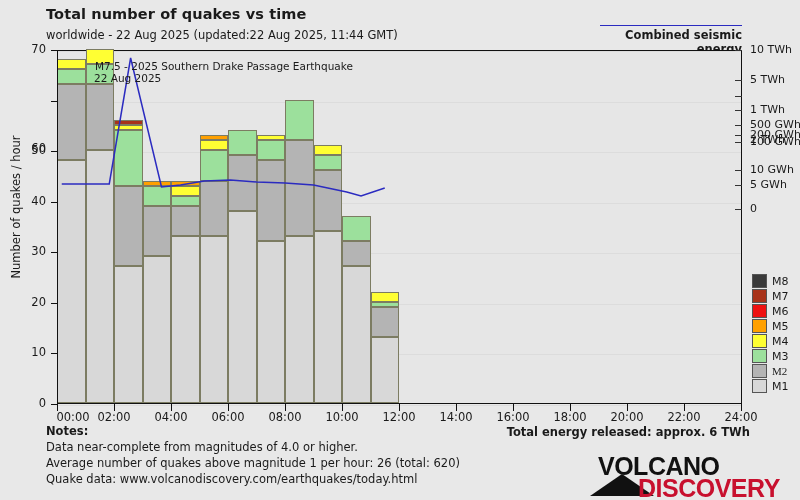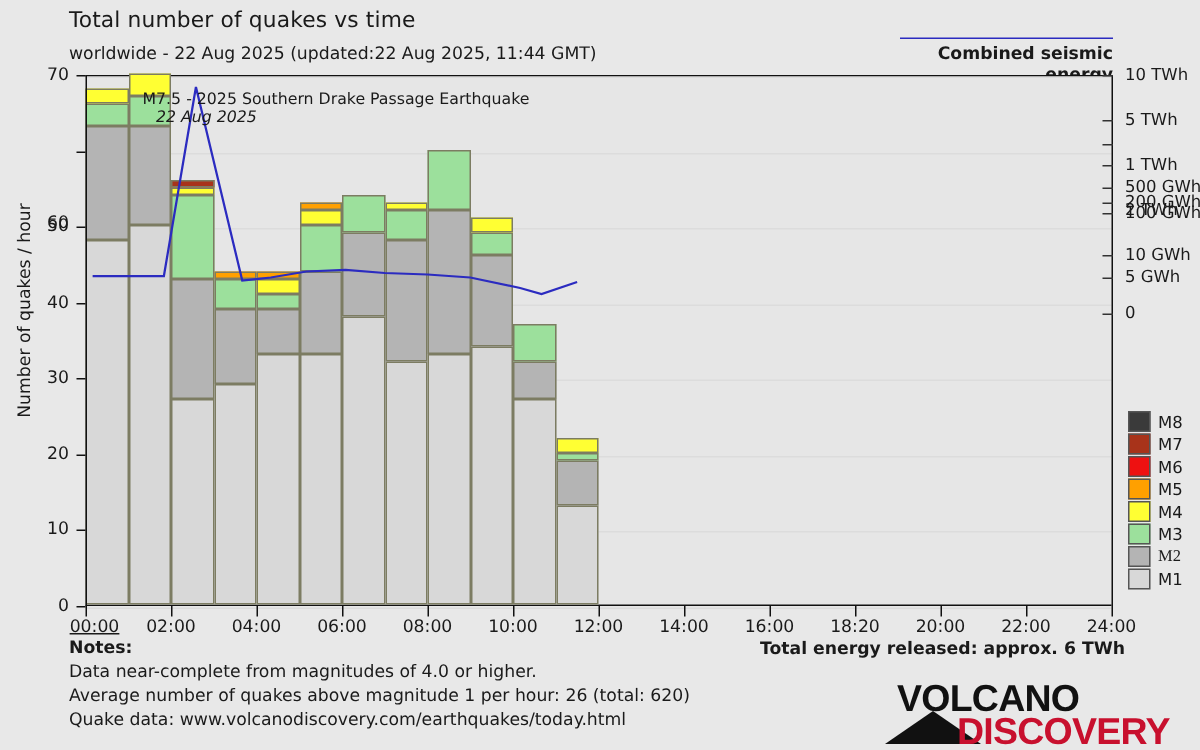--- a/index.html
+++ b/index.html
@@ -1,19 +1,19 @@
 <!DOCTYPE html>
 <html><head>
 <meta charset="utf-8">
 <style>
   html,body{margin:0;padding:0;}
   body{width:800px;height:500px;background:#e8e8e8;font-family:"DejaVu Sans",sans-serif;color:#1a1a1a;overflow:hidden;position:relative;}
   #root{position:absolute;inset:0;}
   .abs{position:absolute;}
-  .title{left:46px;top:6px;font-size:14.5px;font-weight:normal;letter-spacing:.1px;}
+  .title{left:46px;top:6px;font-size:14.5px;font-weight:bold;letter-spacing:.1px;}
   .subtitle{left:46px;top:28px;font-size:11.5px;}
   .energy-legend-line{left:600px;top:25px;width:142px;height:0;border-top:1.6px solid #2b2bc0;}
   .energy-legend-label{left:600px;top:28px;width:142px;text-align:right;font-size:11.5px;font-weight:bold;}
   #plot{left:57px;top:50px;width:684px;height:354px;background:#e6e6e6;border-top:1.4px solid #111;border-bottom:1.4px solid #111;box-sizing:border-box;}
   .ygrid{left:0;width:100%;height:0;border-top:1px solid #dcdcdc;}
   .bar{position:absolute;bottom:0;box-sizing:border-box;}
   .seg{position:absolute;left:0;width:100%;box-sizing:border-box;border:1px solid #7c7c62;}
   .yaxis-line{left:57px;top:50px;width:0;height:354px;border-left:1.4px solid #111;}
   .raxis-line{left:741px;top:50px;width:0;height:354px;border-left:1.4px solid #111;}
   .ytickmark{left:51px;width:6px;height:0;border-top:1.3px solid #111;}
@@ -146,39 +146,39 @@
       <div class="abs ylab" style="top: 244.286px;">30</div>
       <div class="abs ytickmark" style="top: 201.714px;"></div>
       <div class="abs ylab" style="top: 193.714px;">40</div>
       <div class="abs ytickmark" style="top: 151.143px;"></div>
       <div class="abs ylab" style="top: 143.143px;">50</div>
       <div class="abs ytickmark" style="top: 100.571px;"></div>
       <div class="abs ylab" style="top: 92.5714px; margin-top: 48px;">60</div>
       <div class="abs ytickmark" style="top: 50px;"></div>
       <div class="abs ylab" style="top: 42px;">70</div>
       <div class="abs xtickmark" style="left: 57px;"></div>
-      <div class="abs xlab" style="left: 33px; text-decoration: underline;">00:00</div>
+      <div class="abs xlab" style="left: 43px;">00:00</div>
       <div class="abs xtickmark" style="left: 114px;"></div>
       <div class="abs xlab" style="left: 84px;">02:00</div>
       <div class="abs xtickmark" style="left: 171px;"></div>
       <div class="abs xlab" style="left: 141px;">04:00</div>
       <div class="abs xtickmark" style="left: 228px;"></div>
       <div class="abs xlab" style="left: 198px;">06:00</div>
       <div class="abs xtickmark" style="left: 285px;"></div>
       <div class="abs xlab" style="left: 255px;">08:00</div>
       <div class="abs xtickmark" style="left: 342px;"></div>
       <div class="abs xlab" style="left: 312px;">10:00</div>
       <div class="abs xtickmark" style="left: 399px;"></div>
       <div class="abs xlab" style="left: 369px;">12:00</div>
       <div class="abs xtickmark" style="left: 456px;"></div>
       <div class="abs xlab" style="left: 426px;">14:00</div>
       <div class="abs xtickmark" style="left: 513px;"></div>
       <div class="abs xlab" style="left: 483px;">16:00</div>
       <div class="abs xtickmark" style="left: 570px;"></div>
-      <div class="abs xlab" style="left: 540px;">18:20</div>
+      <div class="abs xlab" style="left: 540px;">18:00</div>
       <div class="abs xtickmark" style="left: 627px;"></div>
       <div class="abs xlab" style="left: 597px;">20:00</div>
       <div class="abs xtickmark" style="left: 684px;"></div>
       <div class="abs xlab" style="left: 654px;">22:00</div>
       <div class="abs xtickmark" style="left: 741px;"></div>
       <div class="abs xlab" style="left: 711px;">24:00</div>
       <div class="abs rtickmark" style="top: 50px;"></div>
       <div class="abs rlab" style="top: 43px;">10 TWh</div>
       <div class="abs rtickmark" style="top: 80px;"></div>
       <div class="abs rlab" style="top: 73px;">5 TWh</div>
@@ -194,21 +194,21 @@
       <div class="abs rlab" style="top: 135px;">100 GWh</div>
       <div class="abs rtickmark" style="top: 170px;"></div>
       <div class="abs rlab" style="top: 163px;">10 GWh</div>
       <div class="abs rtickmark" style="top: 185px;"></div>
       <div class="abs rlab" style="top: 178px;">5 GWh</div>
       <div class="abs rtickmark" style="top: 209px;"></div>
       <div class="abs rlab" style="top: 202px;">0</div>
     </div>
   <div class="abs" id="annot-layer">
       <div class="abs annot" style="left: 95px; top: 60px;">M7.5 - 2025 Southern Drake Passage Earthquake</div>
-      <div class="abs annot" style="left: 104px; top: 72px; font-style: italic;">22 Aug 2025</div>
+      <div class="abs annot" style="left: 94px; top: 72px;">22 Aug 2025</div>
     </div>
   <div class="abs" id="legend-layer">
       <div class="abs legend-box" style="top: 274px; background: rgb(58, 58, 58);"></div>
       <div class="abs legend-lab" style="top: 275px;">M8</div>
       <div class="abs legend-box" style="top: 289px; background: rgb(168, 51, 26);"></div>
       <div class="abs legend-lab" style="top: 290px;">M7</div>
       <div class="abs legend-box" style="top: 304px; background: rgb(238, 17, 17);"></div>
       <div class="abs legend-lab" style="top: 305px;">M6</div>
       <div class="abs legend-box" style="top: 319px; background: rgb(255, 160, 0);"></div>
       <div class="abs legend-lab" style="top: 320px;">M5</div>

